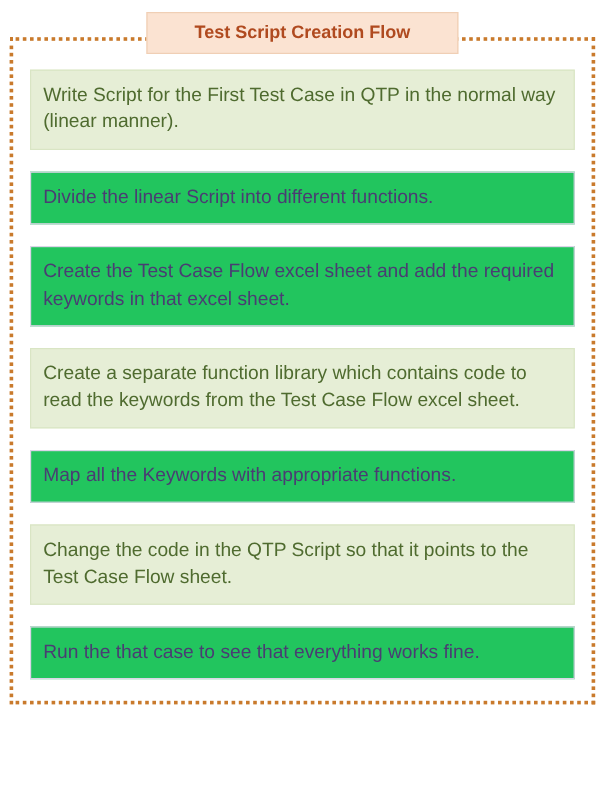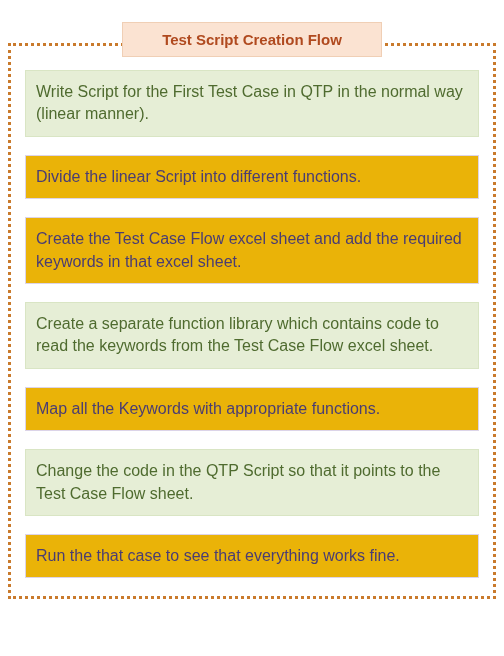--- a/index.html
+++ b/index.html
@@ -1,17 +1,17 @@
 <!DOCTYPE html>
 <html><head>
   <meta charset="utf-8">
   <style>
     * { box-sizing: border-box; margin: 0; padding: 0; }
     body { font-family: Verdana, Geneva, sans-serif; background: #fff; width: 504px; }
-    .wrap { padding: 22px 8px; }
+    .wrap { padding: 10px 8px; }
     .title { 
       background: #fbe3d2; 
       border: 1px solid #f0cfb5; 
       color: #b04a1f; 
       font-weight: bold; 
       font-size: 15px; 
       text-align: center; 
       padding: 8px 12px; 
       margin: 0 auto 0; 
       width: 260px; 
@@ -24,21 +24,21 @@
       margin-top: -14px;
     }
     .step { 
       padding: 10px 10px; 
       font-size: 16px; 
       line-height: 1.4; 
       margin-bottom: 18px;
     }
     .step:last-child { margin-bottom: 4px; }
     .green { background: #e6eed6; border: 1px solid #d9e5c4; color: #4f6b2f; }
-    .purple { background: #eab308; border: 1px solid #dcd4e8; color: #4a3d73; }
+    .purple { background: #22c55e; border: 1px solid #dcd4e8; color: #4a3d73; }
   </style>
 </head>
 <body>
 
 <div class="wrap">
   <div class="title">Test Script Creation Flow</div>
   <div class="box">
     <div class="step green">Write Script for the First Test Case in QTP in the normal way (linear manner).</div>
     <div class="step purple">Divide the linear Script into different functions.</div>
     <div class="step purple">Create the Test Case Flow excel sheet and add the required keywords in that excel sheet.</div>

